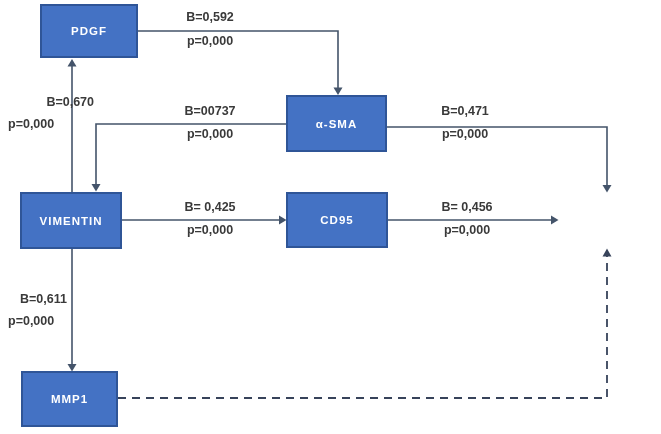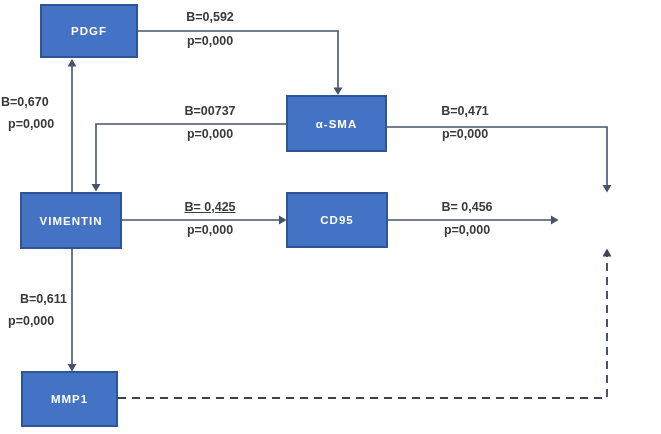--- a/index.html
+++ b/index.html
@@ -126,27 +126,27 @@
   <div class="node" style="left:21px; top:371px; width:97px; height:56px;">
     <span>MMP1</span>
   </div>
 
   <div class="edge-label" style="left:170px; top:9px;">B=0,592</div>
   <div class="edge-label" style="left:170px; top:33px;">p=0,000</div>
 
   <div class="edge-label" style="left:170px; top:103px;">B=00737</div>
   <div class="edge-label" style="left:170px; top:126px;">p=0,000</div>
 
-  <div class="edge-label left-align" style="left:1px; top:94px;">B=0,670</div>
+  <div class="edge-label left-align" style="left:24px; top:94px;text-align:right;">B=0,670</div>
   <div class="edge-label left-align" style="left:8px; top:116px;">p=0,000</div>
 
   <div class="edge-label" style="left:425px; top:103px;">B=0,471</div>
   <div class="edge-label" style="left:425px; top:126px;">p=0,000</div>
 
-  <div class="edge-label" style="left:170px; top:199px;text-decoration:underline;">B= 0,425</div>
+  <div class="edge-label" style="left:170px; top:199px;">B= 0,425</div>
   <div class="edge-label" style="left:170px; top:222px;">p=0,000</div>
 
   <div class="edge-label" style="left:427px; top:199px;">B= 0,456</div>
   <div class="edge-label" style="left:427px; top:222px;">p=0,000</div>
 
   <div class="edge-label left-align" style="left:20px; top:291px;">B=0,611</div>
   <div class="edge-label left-align" style="left:8px; top:313px;">p=0,000</div>
 
 </div>
 

